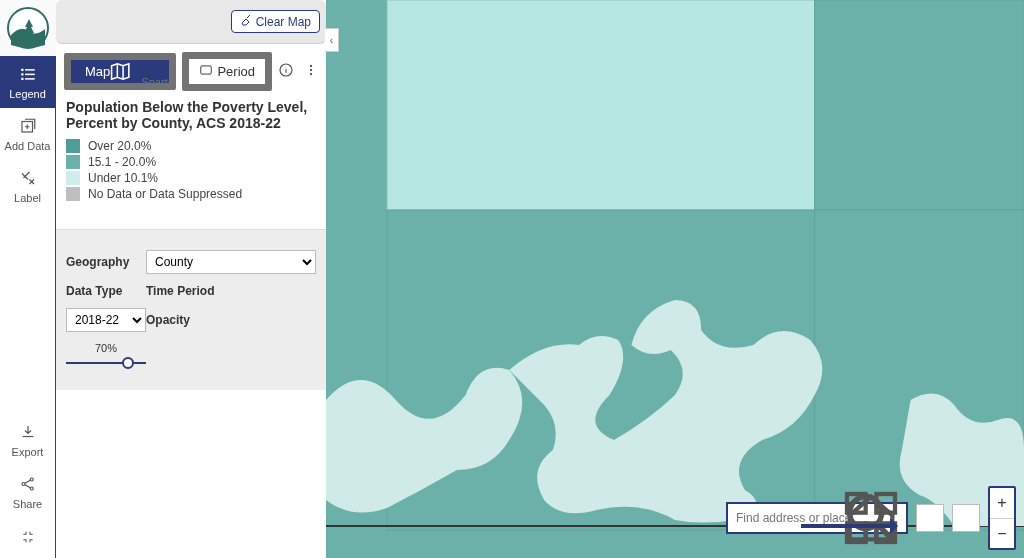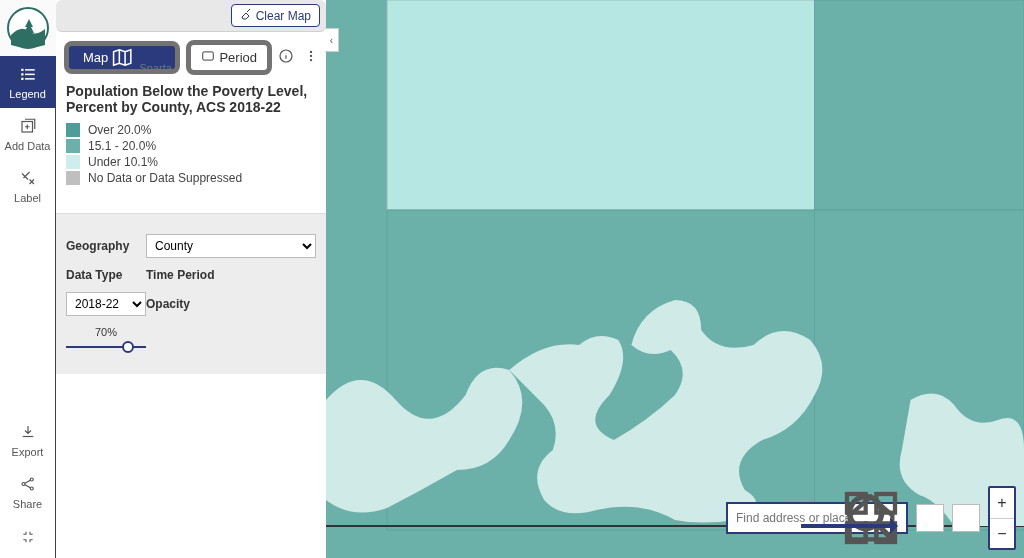--- a/index.html
+++ b/index.html
@@ -10,29 +10,29 @@
   .rail { width: 56px; background: #fff; border-right: 1px solid #404040; display: flex; flex-direction: column; align-items: center; }
   .logo { width: 56px; height: 56px; display: flex; align-items: center; justify-content: center; background: #fafafa; }
   .logo svg { width: 42px; height: 42px; }
   .rail-item { width: 56px; height: 52px; display: flex; flex-direction: column; align-items: center; justify-content: center; cursor: pointer; font-size: 11px; color: #555; gap: 2px; }
   .rail-item.active { background: #29397a; color: #fff; }
   .rail-item span.ico { font-size: 18px; line-height: 1; }
   .rail-spacer { flex: 1; }
 
   
   .panel { width: 270px; background: #fff; display: flex; flex-direction: column; position: relative; }
-  .panel-top { height: 32px; background: #e8e8e8; border-bottom: 1px solid #d0d0d0; display: flex; align-items: center; justify-content: flex-end; padding: 0 6px; border-radius: 6px; }
+  .panel-top { height: 44px; background: #e8e8e8; border-bottom: 1px solid #d0d0d0; display: flex; align-items: center; justify-content: flex-end; padding: 0 6px; border-radius: 6px; }
   .clear-btn { background: #fff; border: 1px solid #2b3a7c; border-radius: 4px; padding: 3px 8px; font-size: 12px; color: #2b3a7c; cursor: pointer; display: flex; align-items: center; gap: 4px; }
   .ref-row { height: 30px; background: #e8e8e8; border-bottom: 1px solid #d0d0d0; display: flex; align-items: center; justify-content: space-between; padding: 0 8px; font-size: 13px; font-weight: 600; color: #333; }
   .collapse-tab { position: absolute; left: 325px; top: 28px; width: 14px; height: 24px; background: #fff; border: 1px solid #ccc; border-left: none; display: flex; align-items: center; justify-content: center; font-size: 10px; color: #555; cursor: pointer; z-index: 30; }
   .toggle { display: inline-block; position: relative; width: 34px; height: 18px; }
   .toggle-track { position: absolute; inset: 0; border-radius: 9px; background: #c8ceea; }
   .toggle-knob { position: absolute; top: 2px; right: 2px; width: 14px; height: 14px; border-radius: 50%; background: #fff; box-shadow: 0 0 2px rgba(0,0,0,.3); }
   .tab-row { display: flex; align-items: center; padding: 8px; gap: 6px; }
-  .seg { border-radius: 8px; border: 5px solid #737373; display: flex; align-items: center; gap: 4px; padding: 4px 10px; font-size: 13px; cursor: pointer; }
+  .seg { border-radius: 2px; border: 7px solid #737373; display: flex; align-items: center; gap: 4px; padding: 4px 10px; font-size: 13px; cursor: pointer; }
   .seg.map { background: #2b3a7c; color: #fff; }
   .seg.label { background: #fff; color: #333; }
   .tab-icons { margin-left: auto; display: flex; gap: 10px; color: #555; }
   .tab-icons span { cursor: pointer; }
 
   .layer-body { padding: 0 10px 10px; }
   .layer-title { font-size: 14px; font-weight: 700; color: #333; margin-bottom: 8px; }
   .legend-row { display: flex; align-items: center; gap: 8px; font-size: 12px; color: #444; margin: 2px 0; }
   .swatch { width: 14px; height: 14px; flex-shrink: 0; }
 

